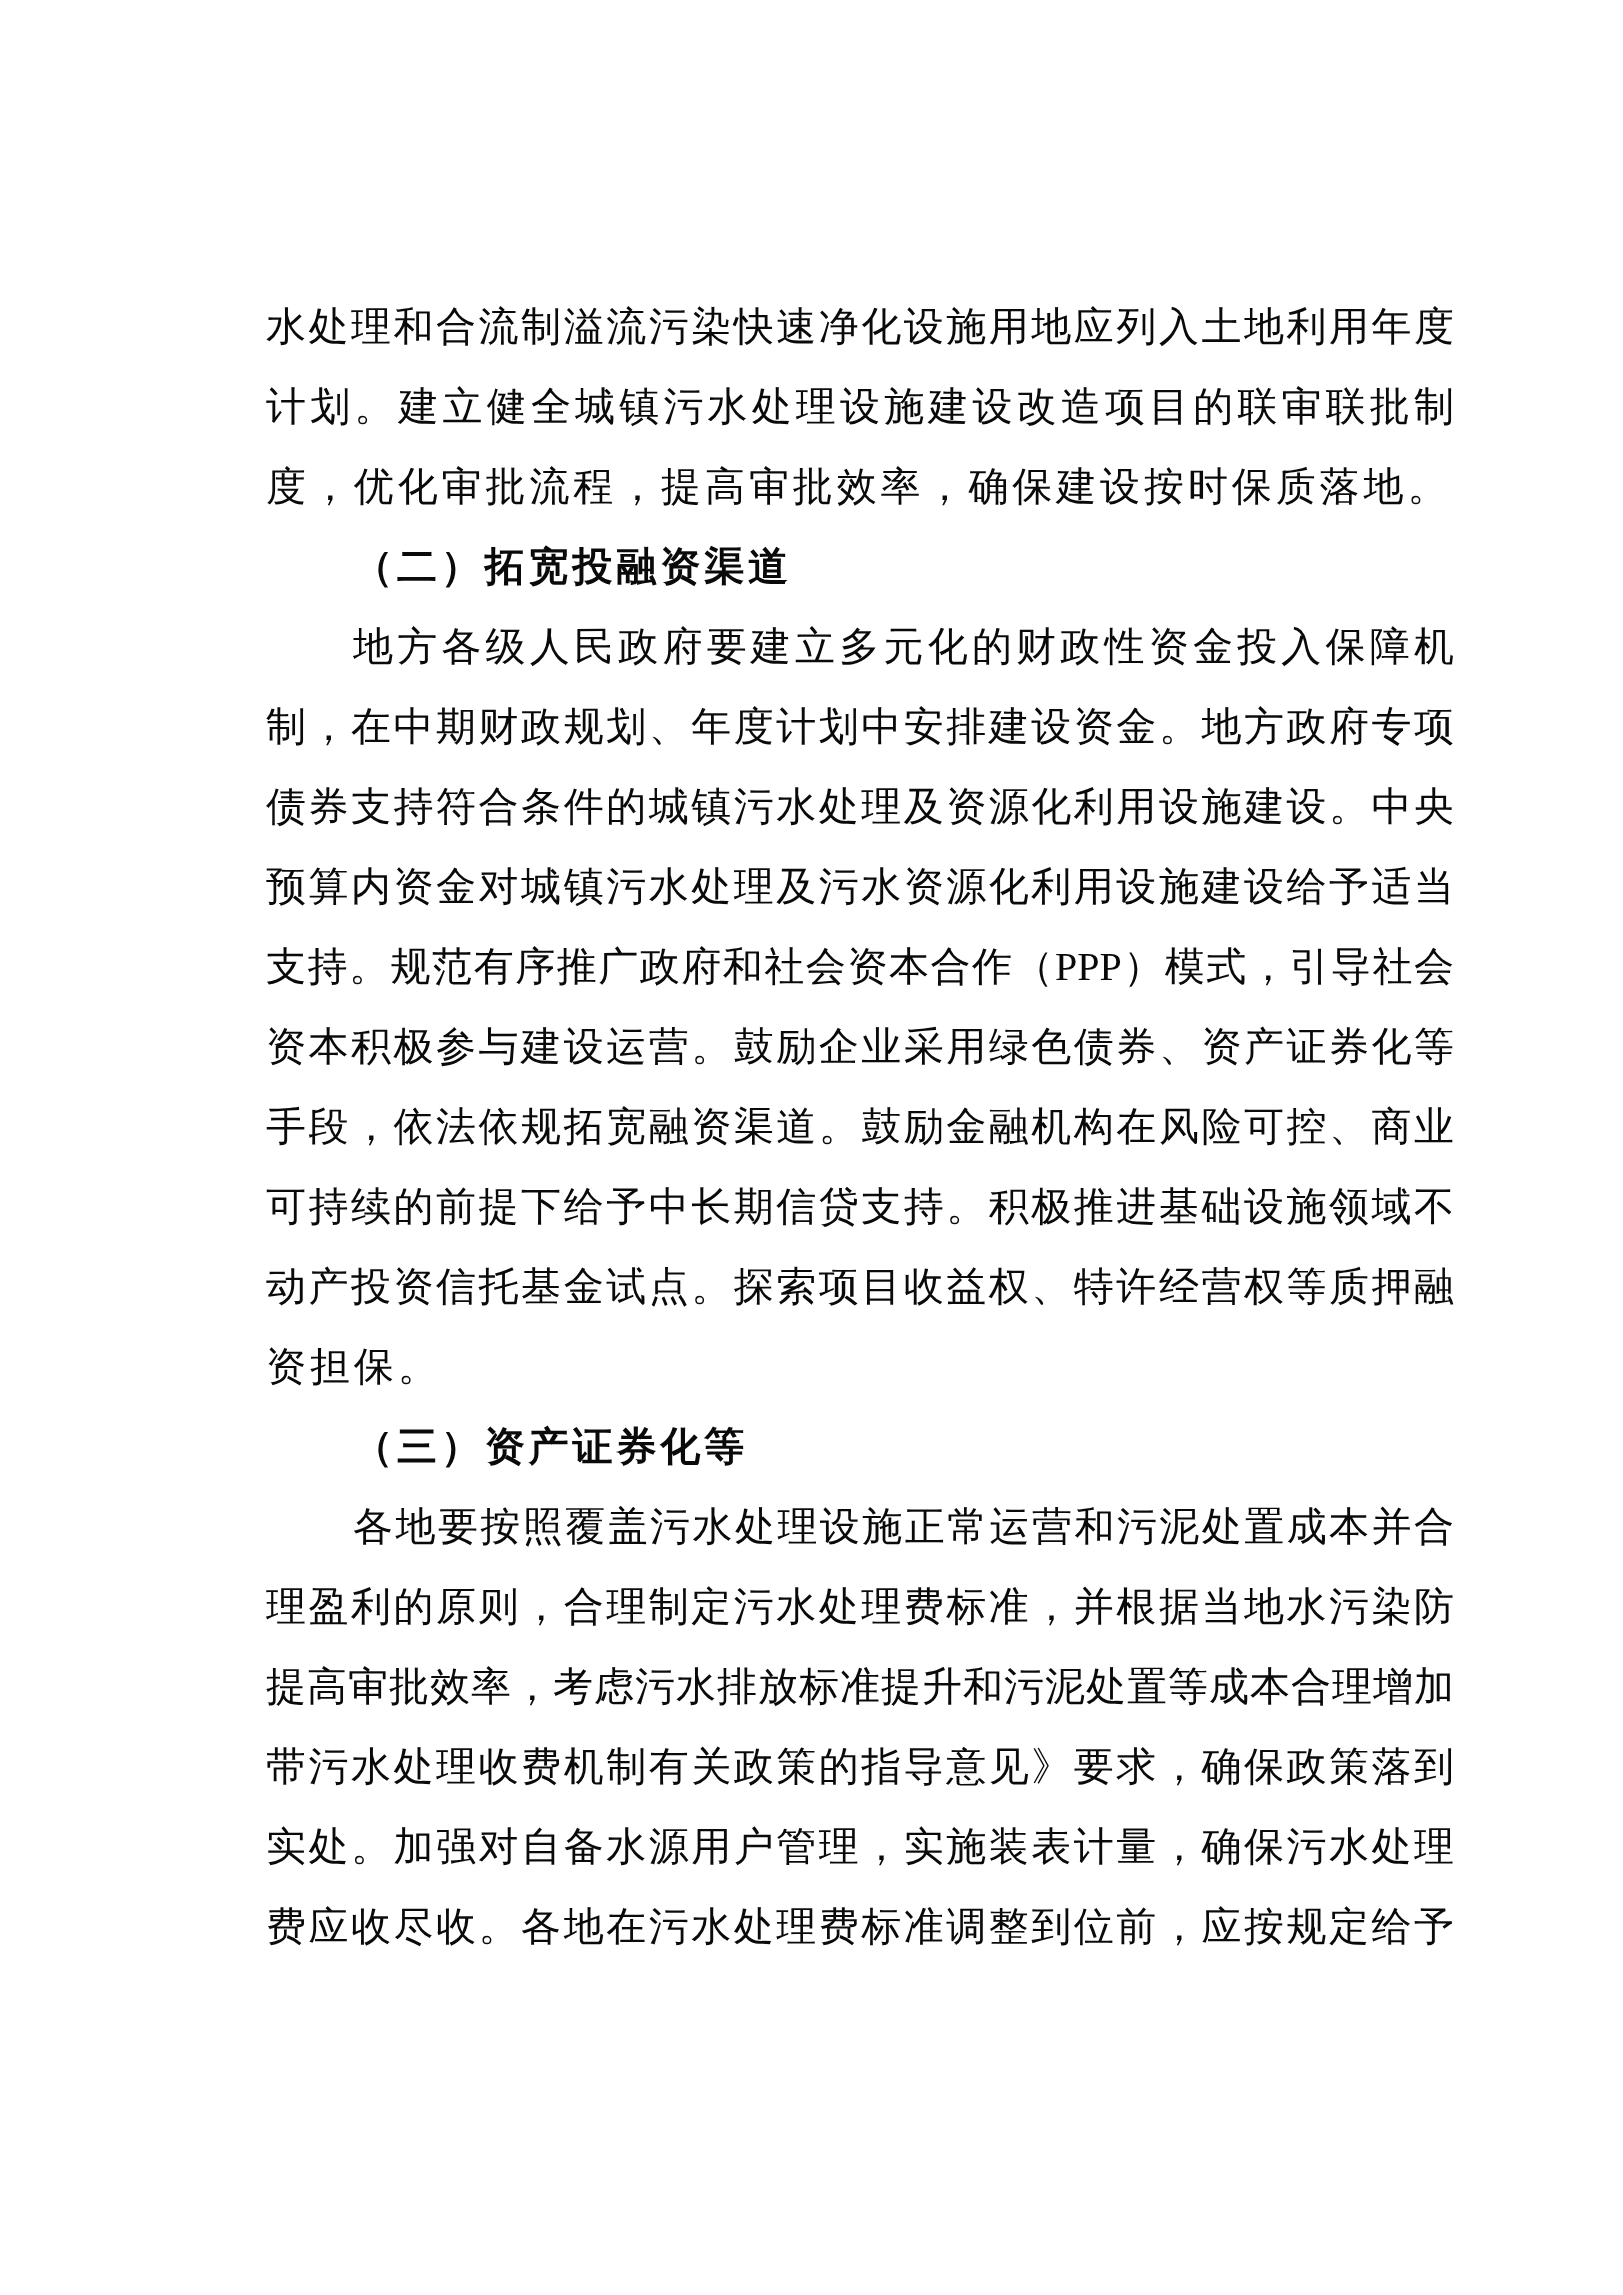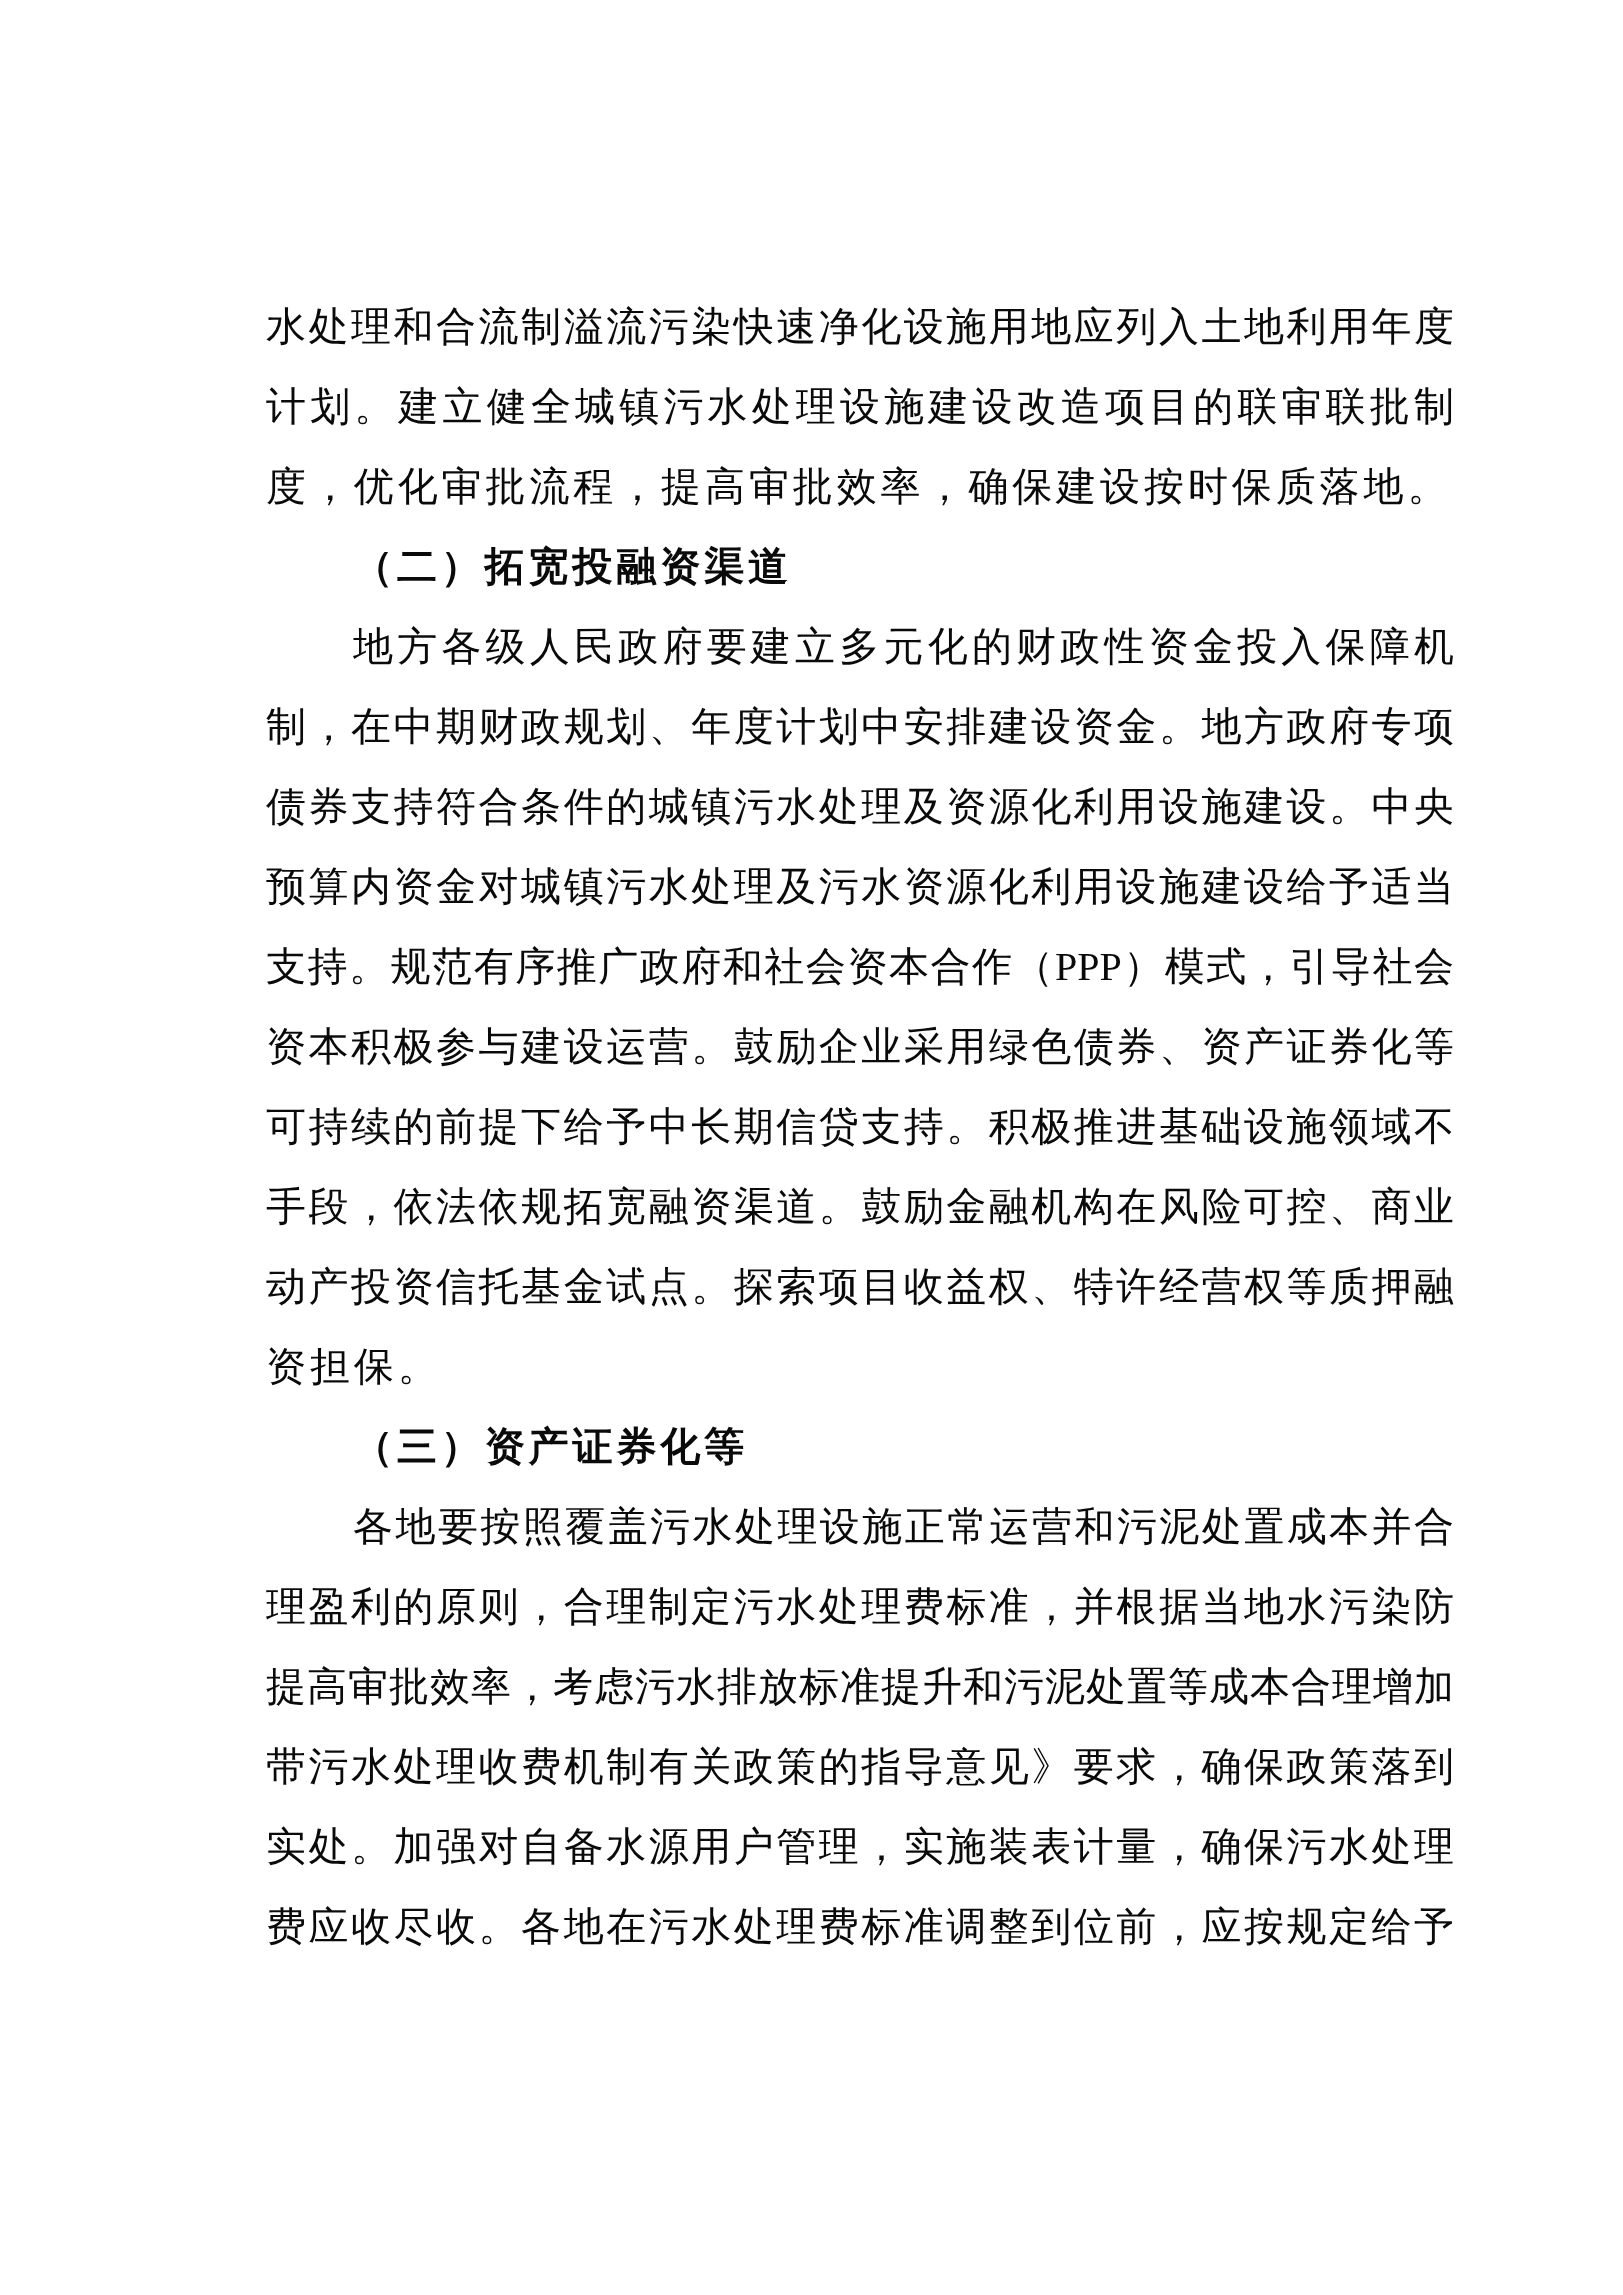--- a/index.html
+++ b/index.html
@@ -60,22 +60,22 @@
       <div class="line justify">水处理和合流制溢流污染快速净化设施用地应列入土地利用年度</div>
       <div class="line justify">计划。建立健全城镇污水处理设施建设改造项目的联审联批制</div>
       <div class="line">度，优化审批流程，提高审批效率，确保建设按时保质落地。</div>
       <div class="line heading indent">（二）拓宽投融资渠道</div>
       <div class="line justify indent">地方各级人民政府要建立多元化的财政性资金投入保障机</div>
       <div class="line justify">制，在中期财政规划、年度计划中安排建设资金。地方政府专项</div>
       <div class="line justify">债券支持符合条件的城镇污水处理及资源化利用设施建设。中央</div>
       <div class="line justify">预算内资金对城镇污水处理及污水资源化利用设施建设给予适当</div>
       <div class="line justify">支持。规范有序推广政府和社会资本合作（PPP）模式，引导社会</div>
       <div class="line justify">资本积极参与建设运营。鼓励企业采用绿色债券、资产证券化等</div>
+      <div class="line justify">手段，依法依规拓宽融资渠道。鼓励金融机构在风险可控、商业</div>
       <div class="line justify">可持续的前提下给予中长期信贷支持。积极推进基础设施领域不</div>
-      <div class="line justify">手段，依法依规拓宽融资渠道。鼓励金融机构在风险可控、商业</div>
       <div class="line justify">动产投资信托基金试点。探索项目收益权、特许经营权等质押融</div>
       <div class="line">资担保。</div>
       <div class="line heading indent">（三）资产证券化等</div>
       <div class="line justify indent">各地要按照覆盖污水处理设施正常运营和污泥处置成本并合</div>
       <div class="line justify">理盈利的原则，合理制定污水处理费标准，并根据当地水污染防</div>
       <div class="line justify">提高审批效率，考虑污水排放标准提升和污泥处置等成本合理增加</div>
       <div class="line justify">带污水处理收费机制有关政策的指导意见》要求，确保政策落到</div>
       <div class="line justify">实处。加强对自备水源用户管理，实施装表计量，确保污水处理</div>
       <div class="line justify">费应收尽收。各地在污水处理费标准调整到位前，应按规定给予</div>
     </div>

